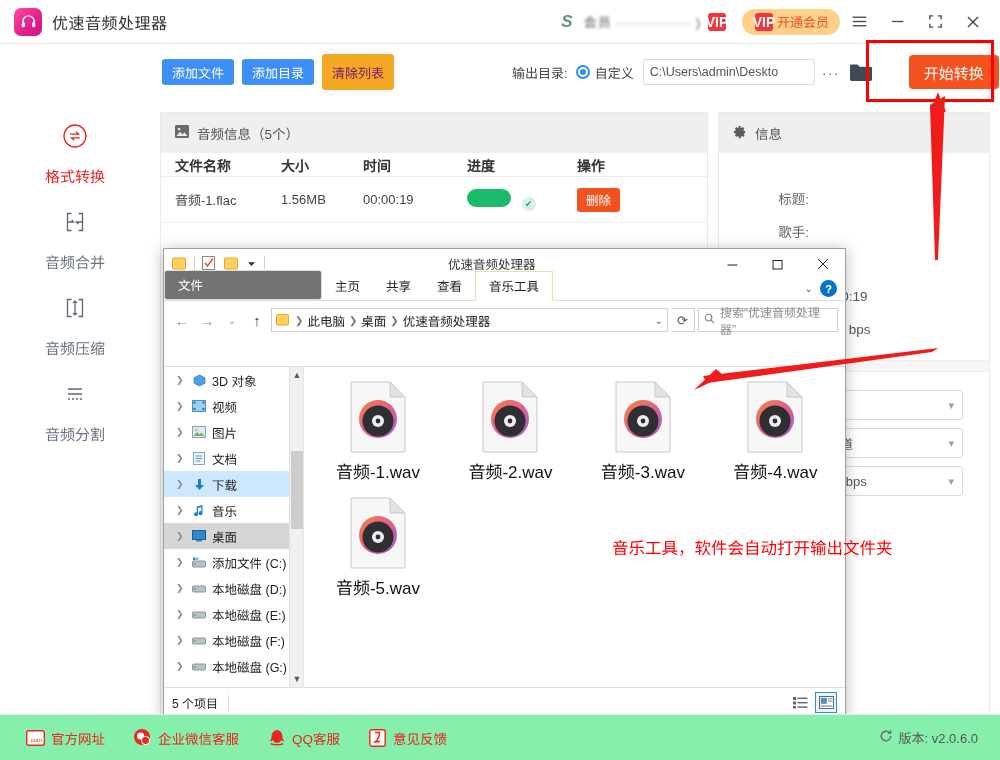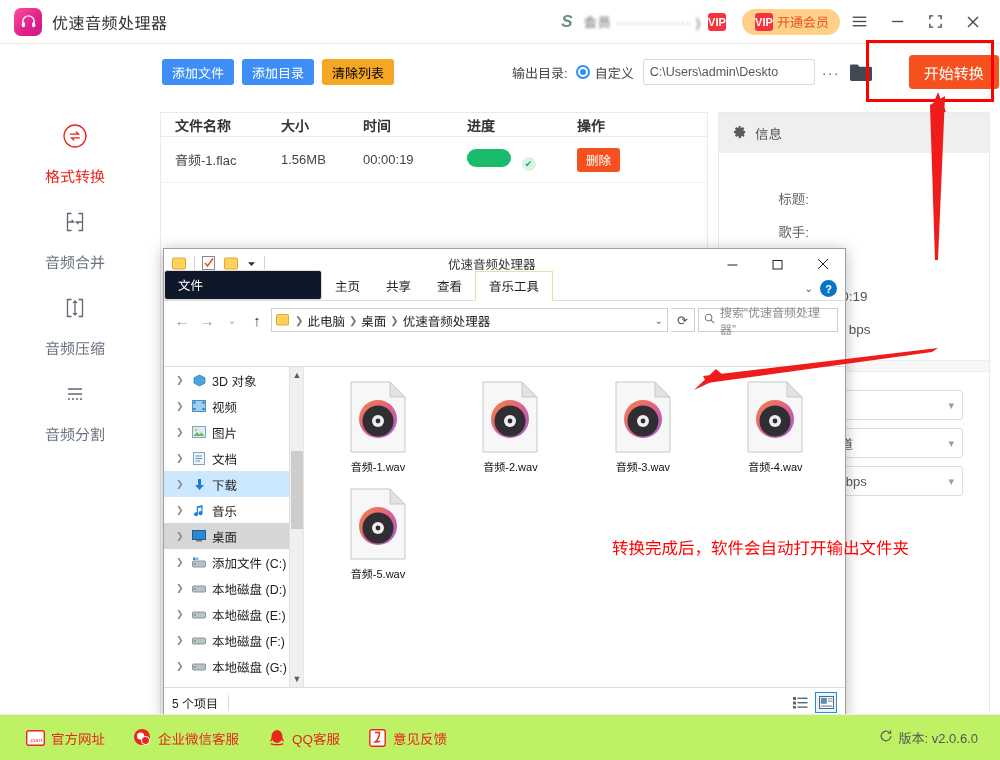--- a/index.html
+++ b/index.html
@@ -30,21 +30,21 @@
   .vip-acct-logo {
     width:24px;height:20px;display:flex;align-items:center;justify-content:center;
     font-size:17px;color:#6b8f84;font-weight:bold;font-style:italic;
     filter: blur(0.4px);
   }
   .acct-blur {
     font-size:13px;color:#555;filter:blur(1.6px);letter-spacing:1px; white-space:nowrap;
   }
   .vip-sm {
     width:18px;height:18px;border-radius:3px;background:#f5333f;color:#fff;
-    font-size:11px;font-weight:bold;display:flex;align-items:center;justify-content:center;
+    font-size:14px;font-weight:bold;display:flex;align-items:center;justify-content:center;
     margin-left:2px;
   }
   .vip-btn {
     margin-left:16px; height:26px; padding:0 11px; border-radius:13px;
     background:#ffd08a; color:#e8531e; font-size:13px;
     display:flex;align-items:center;gap:4px; border:none; cursor:pointer;
   }
   .vip-btn .vip-sm { background:#f5333f; }
   .win-btn {
     width:38px;height:44px;display:flex;align-items:center;justify-content:center;
@@ -55,21 +55,21 @@
   .toolrow {
     position:absolute; left:0; top:44px; width:1000px; height:56px; background:#fff;
     display:flex; align-items:center;
   }
   .sep-v { position:absolute; left:150px; top:44px; width:1px; height:56px; background:#ececec; }
   .btn-blue {
     height:26px;padding:0 10px;background:#3e8ef7;color:#fff;border:none;border-radius:3px;
     font-size:13px;cursor:pointer;
   }
   .btn-orange {
-    height:26px;padding:0 10px;background:#f5a623;color:#000000;border:none;border-radius:3px;
+    height:36px;padding:0 10px;background:#f5a623;color:#701a75;border:none;border-radius:3px;
     font-size:13px;cursor:pointer;
   }
   .outlabel { font-size:13px; color:#444; }
   .radio-dot {
     width:14px;height:14px;border-radius:50%;border:2px solid #2f8ef4;background:#fff;
     display:inline-flex;align-items:center;justify-content:center;
   }
   .radio-dot::after{content:"";width:6px;height:6px;border-radius:50%;background:#2f8ef4;}
   .path-input {
     width:172px;height:26px;border:1px solid #dcdcdc;border-radius:2px;background:#fff;
@@ -143,21 +143,21 @@
            background:#fff; }
   .ex-qat .fico{ width:15px;height:13px; }
   .ex-pipe{ width:1px;height:13px;background:#d0d0d0; }
   .ex-title{ position:absolute; left:284px; top:5px; font-size:12.5px; color:#333; }
   .ex-wbtns{ position:absolute; right:0; top:0; display:flex; }
   .ex-wbtn{ width:45px;height:30px;display:flex;align-items:center;justify-content:center;
             color:#333;font-size:13px;cursor:pointer;background:none;border:none;}
   .ex-tabs{ height:26px;display:flex;align-items:flex-end;border-bottom:1px solid #dedede;
             position:relative; background:#fff; }
   .ex-tab{ font-size:12.5px;color:#222;padding:4px 13px 5px;cursor:pointer; }
-  .ex-tab.sel{ background:#0f172a;color:#fff; }
+  .ex-tab.sel{ background:#737373;color:#fff; }
   .ex-tab.ctx{ border:1px solid #e3e3a8; border-bottom:1px solid #fff; background:#fff;
                position:relative; top:1px; }
   .ex-collapse{ position:absolute; right:8px; bottom:3px; display:flex;align-items:center;gap:7px; }
   .qmark{ width:17px;height:17px;border-radius:50%;background:#0a74c4;color:#fff;font-size:11px;
           font-weight:bold;display:flex;align-items:center;justify-content:center;cursor:pointer; }
   .ex-addr{ height:38px;display:flex;align-items:center;padding:0 7px;gap:3px;background:#fff; }
   .nav-ico{ width:22px;height:22px;display:flex;align-items:center;justify-content:center;
             color:#9a9a9a;font-size:15px;cursor:pointer; }
   .nav-ico.on{ color:#3c3c3c; }
   .crumb{
@@ -182,32 +182,32 @@
   .navitem.graysel{ background:#d6d6d6; }
   .navscroll{ position:absolute;right:0;top:0;width:14px;height:100%;background:#f0f0f0;
               border-left:1px solid #e0e0e0; }
   .navscroll .thumb{ position:absolute;left:1px;top:84px;width:12px;height:78px;background:#cdcdcd; }
   .navscroll .sa{ position:absolute;left:0;width:14px;height:16px;color:#5a5a5a;font-size:9px;
                   display:flex;align-items:center;justify-content:center;cursor:pointer;}
   .ex-files{ flex:1; background:#fff; padding:14px 0 0 10px; position:relative; }
   .tile{ width:128px; display:inline-block; vertical-align:top; text-align:center;
          margin:0 0 14px 0; cursor:pointer; }
   .doc{ width:56px;height:72px;margin:0 auto; position:relative; }
-  .tile .fname{ margin-top:5px; font-size:11px; color:#111; }
+  .tile .fname{ margin-top:5px; font-size:17px; color:#111; }
   .annot{ position:absolute; left:308px; top:168px; font-size:16.5px; color:#ff0000;
           white-space:nowrap; }
   .ex-status{ position:absolute;left:0;right:0;bottom:0;height:30px;border-top:1px solid #dedede;
               background:#fff;display:flex;align-items:center;padding:0 8px;font-size:12px;color:#222; }
   .st-sep{ width:1px;height:16px;background:#dcdcdc;margin-left:10px; }
   .viewbtns{ margin-left:auto; display:flex; gap:4px; }
   .vb{ width:22px;height:21px;display:flex;align-items:center;justify-content:center;cursor:pointer; }
   .vb.on{ border:1px solid #2a8dd4; background:#eaf4fc; }
 
   
-  .bottombar{ position:absolute;left:0;bottom:0;width:1000px;height:46px;background:#bef264;
+  .bottombar{ position:absolute;left:0;bottom:0;width:1000px;height:46px;background:#86efac;
               border-top:1px solid #ededed;display:flex;align-items:center; }
   .bl{ display:flex;align-items:center;gap:6px;margin-left:26px;cursor:pointer;
        font-size:13.5px;color:#e8271d; }
   .bl .bico{ width:19px;height:19px;display:flex;align-items:center;justify-content:center; }
   .ver{ margin-left:auto;margin-right:22px;display:flex;align-items:center;gap:6px;
         font-size:13px;color:#555; }
 </style>
 </head>
 <body>
 
@@ -313,20 +313,30 @@
           <line x1="6" y1="6" x2="20" y2="6"></line>
           <line x1="6" y1="11" x2="20" y2="11"></line>
           <line x1="6" y1="16" x2="20" y2="16" stroke-dasharray="2 2"></line>
         </svg>
       </span>
       <span class="s-lbl">音频分割</span>
     </div>
   </div>
 
   <div class="listpanel">
+    <div class="panel-head">
+      <span>
+        <svg width="14" height="13" viewBox="0 0 14 13" fill="#6a6a6a">
+          <rect x="0" y="0" width="14" height="13" rx="1.5"></rect>
+          <circle cx="4" cy="4" r="1.3" fill="#efefef"></circle>
+          <path d="M1.5 11l3.6-4.2 2.3 2.6 2-2.2 3 3.8z" fill="#efefef"></path>
+        </svg>
+      </span>
+      <span>音频信息（5个）</span>
+    </div>
     <div class="thead">
       <div class="c1">文件名称</div>
       <div class="c2">大小</div>
       <div class="c3">时间</div>
       <div class="c4">进度</div>
       <div class="c5">操作</div>
     </div>
     <div class="trow">
       <div class="c1">音频-1.flac</div>
       <div class="c2">1.56MB</div>
@@ -704,21 +714,21 @@
               <path d="M1 1h39l15 15v55H1z" fill="#f7f7f7" stroke="#c8c8c8"></path>
               <path d="M40 1l15 15H40z" fill="#e2e2e2" stroke="#c8c8c8"></path>
               <circle cx="28" cy="38" r="19" fill="url(#ring1)"></circle>
               <circle cx="28" cy="40" r="15.5" fill="#2f2f33"></circle>
               <circle cx="28" cy="40" r="6" fill="#eee"></circle>
               <circle cx="28" cy="40" r="2.4" fill="#2f2f33"></circle>
             </svg>
           </div>
           <div class="fname">音频-5.wav</div>
         </div>
-        <div class="annot">转换完成后，软件会自动打开输出文件夹</div>
+        <div class="annot">音乐工具，软件会自动打开输出文件夹</div>
       </div>
     </div>
 
     <div class="ex-status">
       <span>5 个项目</span>
       <span class="st-sep"></span>
       <span class="viewbtns">
         <span class="vb">
           <svg width="15" height="13" viewBox="0 0 15 13" fill="#5a6775">
             <rect x="0" y="1" width="3" height="3"></rect>

